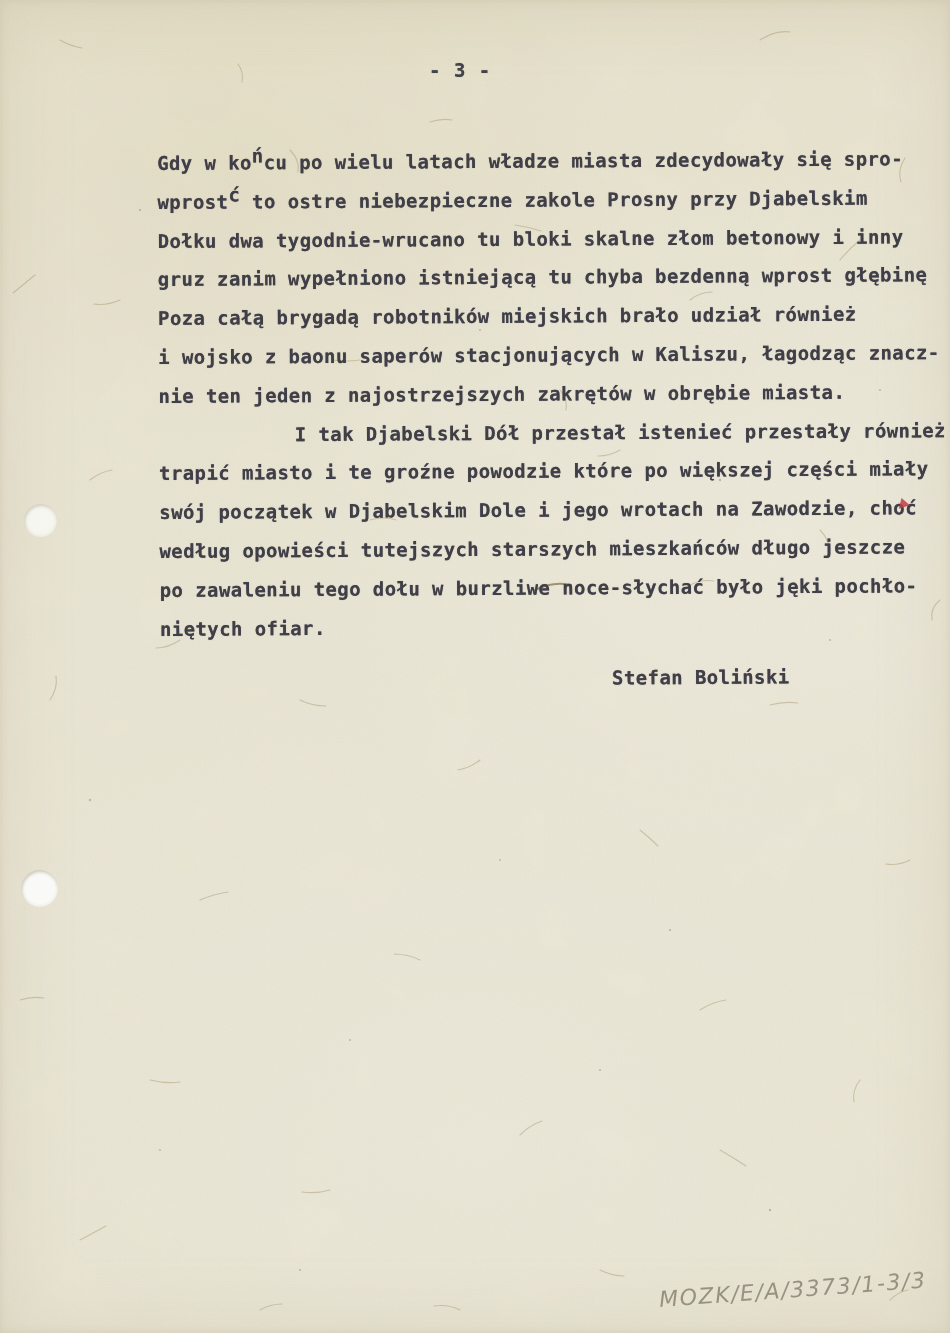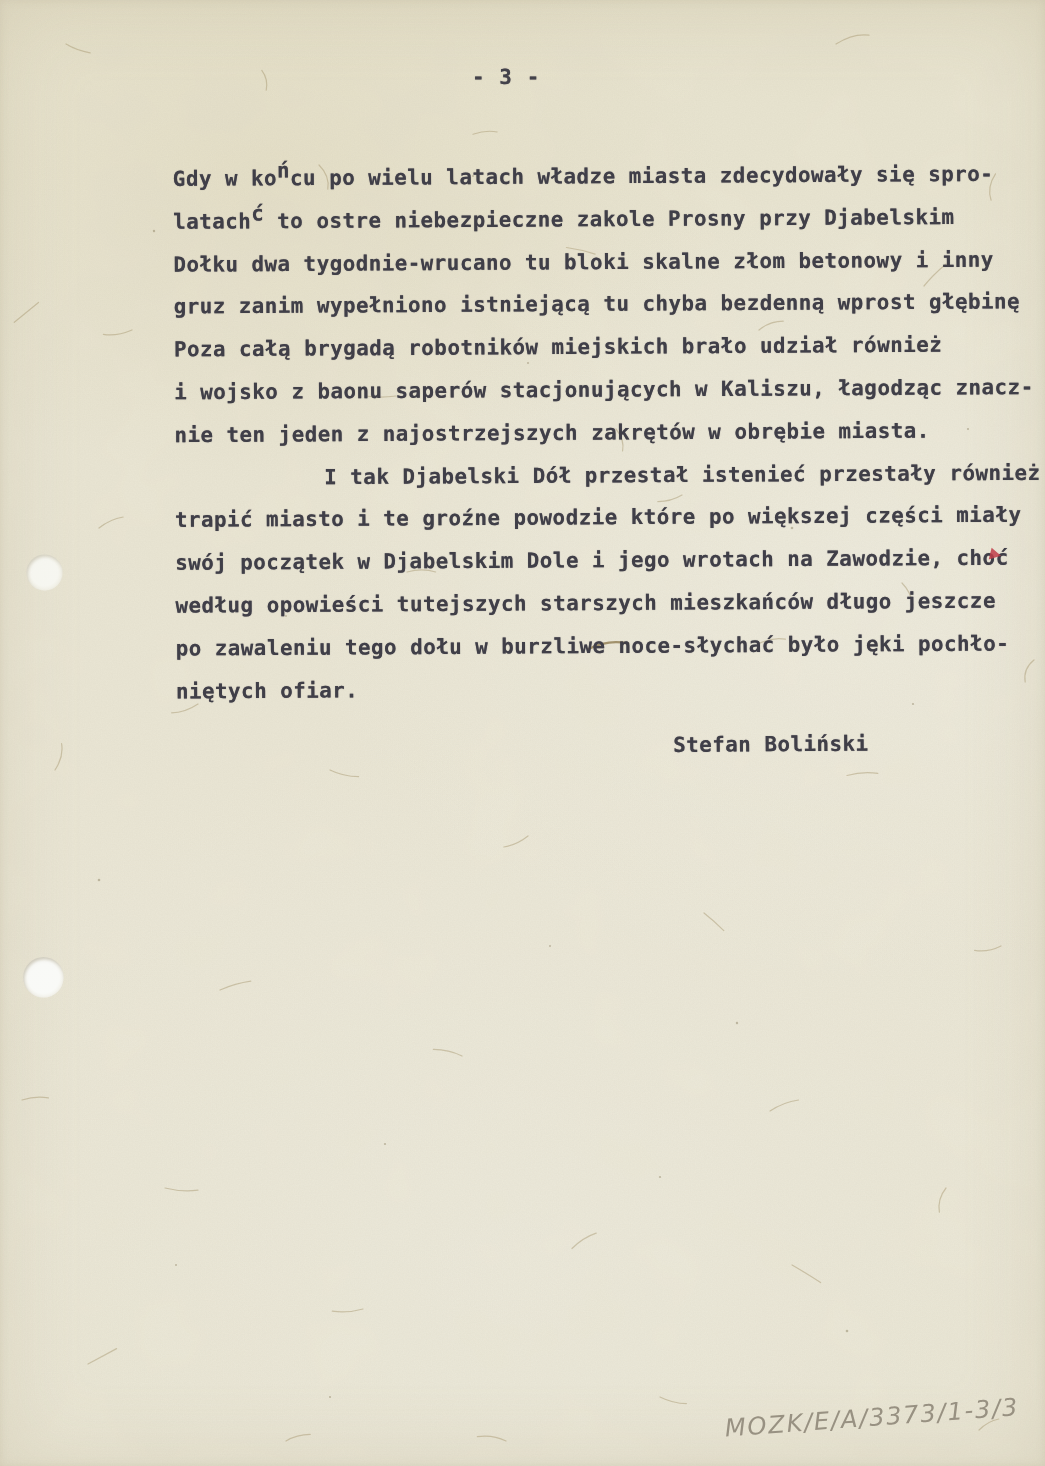--- a/index.html
+++ b/index.html
@@ -157,21 +157,21 @@
     </g>
   </svg>
 
   <div class="hole hole-1"></div>
   <div class="hole hole-2"></div>
 
   <div class="page-number">- 3 -</div>
 
   <div class="typed-block">
     <div class="text-line"><span>Gdy w ko</span><span class="raised">ń</span><span>cu po wielu latach władze miasta zdecydowały się spro-</span></div>
-    <div class="text-line"><span>latach</span><span class="raised">ć</span><span> to ostre niebezpieczne zakole Prosny przy Djabelskim</span></div>
+    <div class="text-line"><span>wprost</span><span class="raised">ć</span><span> to ostre niebezpieczne zakole Prosny przy Djabelskim</span></div>
     <div class="text-line">Dołku dwa tygodnie-wrucano tu bloki skalne złom betonowy i inny</div>
     <div class="text-line">gruz zanim wypełniono istniejącą tu chyba bezdenną wprost głębinę</div>
     <div class="text-line">Poza całą brygadą robotników miejskich brało udział również</div>
     <div class="text-line">i wojsko z baonu saperów stacjonujących w Kaliszu, łagodząc znacz-</div>
     <div class="text-line">nie ten jeden z najostrzejszych zakrętów w obrębie miasta.</div>
     <div class="text-line indent-first">I tak Djabelski Dół przestał istenieć przestały również</div>
     <div class="text-line">trapić miasto i te groźne powodzie które po większej części miały</div>
     <div class="text-line">swój początek w Djabelskim Dole i jego wrotach na Zawodzie, choć</div>
     <div class="text-line">według opowieści tutejszych starszych mieszkańców długo jeszcze</div>
     <div class="text-line">po zawaleniu tego dołu w burzliwe noce-słychać było jęki pochło-</div>

